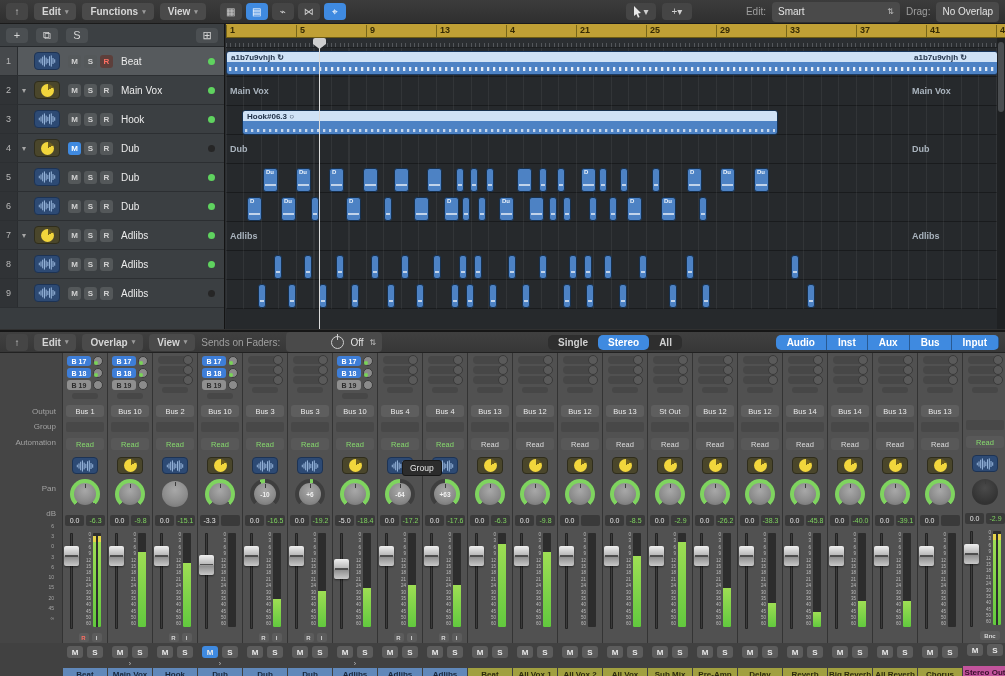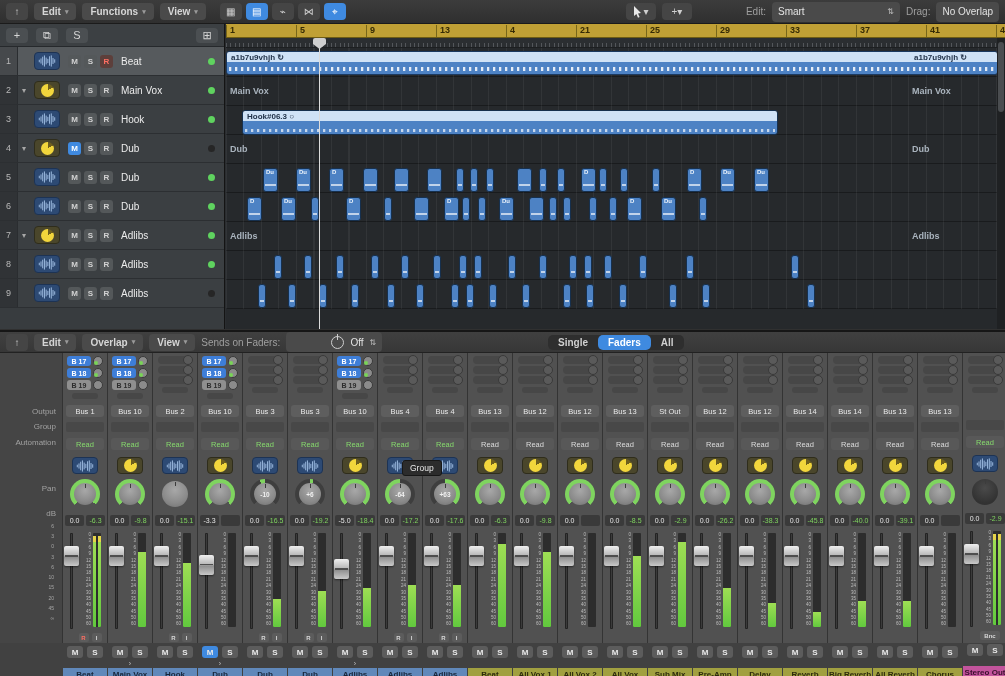--- a/index.html
+++ b/index.html
@@ -705,22 +705,29 @@
         <span class="chev">▾</span>
       </div>
     <span class="tb-label">Sends on Faders:</span>
     <div class="tb-select" style="width:96px;justify-content:flex-end">
       <span class="pwr"></span>
       <span>Off</span>
       <span class="updown">⇅</span>
     </div>
     <div class="seg" style="position:absolute;left:548px" id="mx-seg">
         <div class="seg-item">Single</div>
-        <div class="seg-item sel">Faders</div>
+        <div class="seg-item sel">Stereo</div>
         <div class="seg-item">All</div>
+      </div>
+    <div class="blue-group" id="mx-types">
+        <div class="bg-item">Audio</div>
+        <div class="bg-item">Inst</div>
+        <div class="bg-item">Aux</div>
+        <div class="bg-item">Bus</div>
+        <div class="bg-item">Input</div>
       </div>
   </div>
   <div id="mx-body">
     <div id="mx-labels">
       <div class="mxrow r-sends"></div>
       <div class="mxrow r-out">
           <span class="lab">Output</span>
         </div>
       <div class="mxrow r-grp">
           <span class="lab">Group</span>

